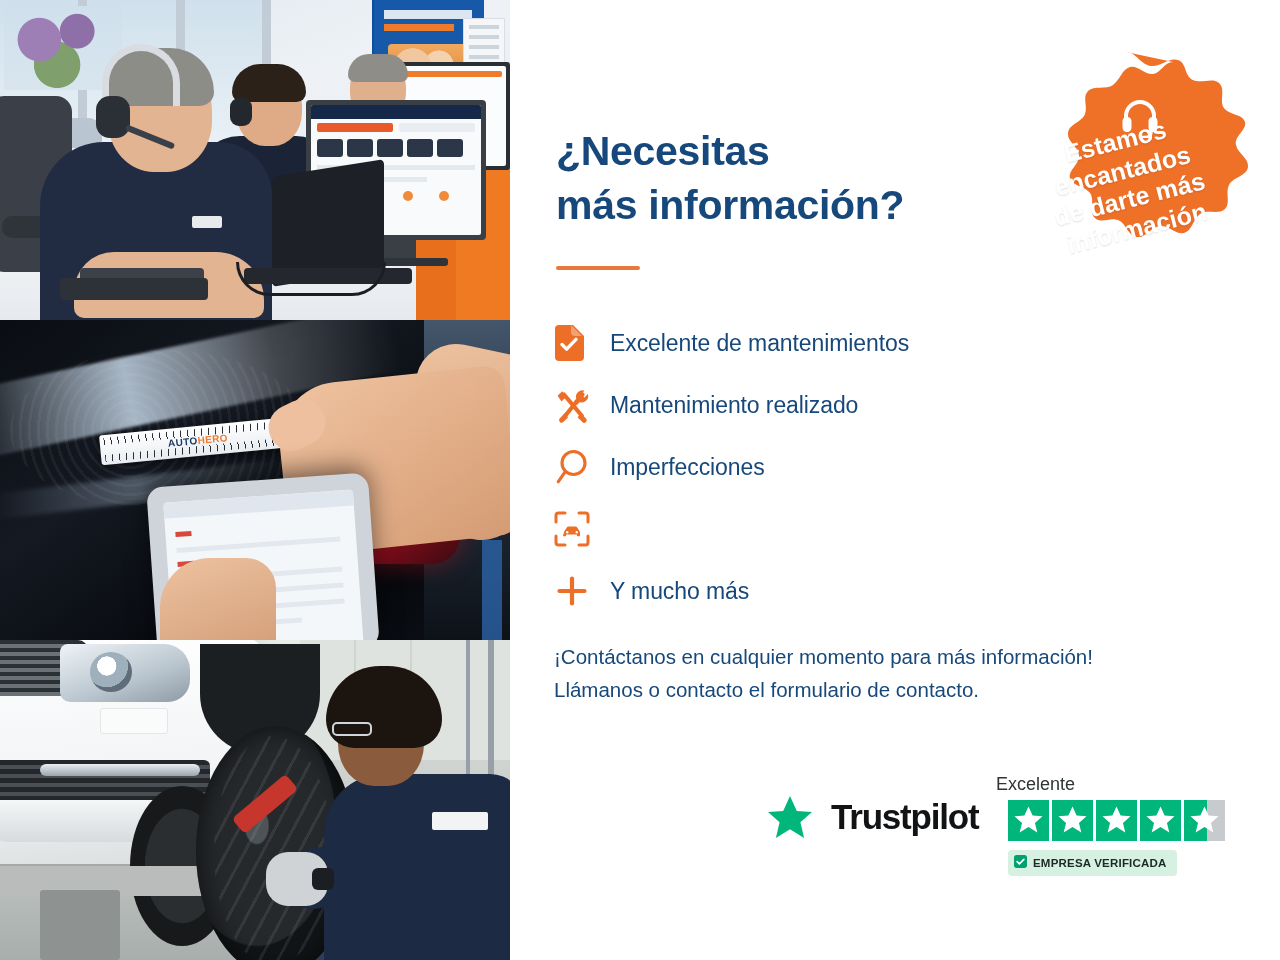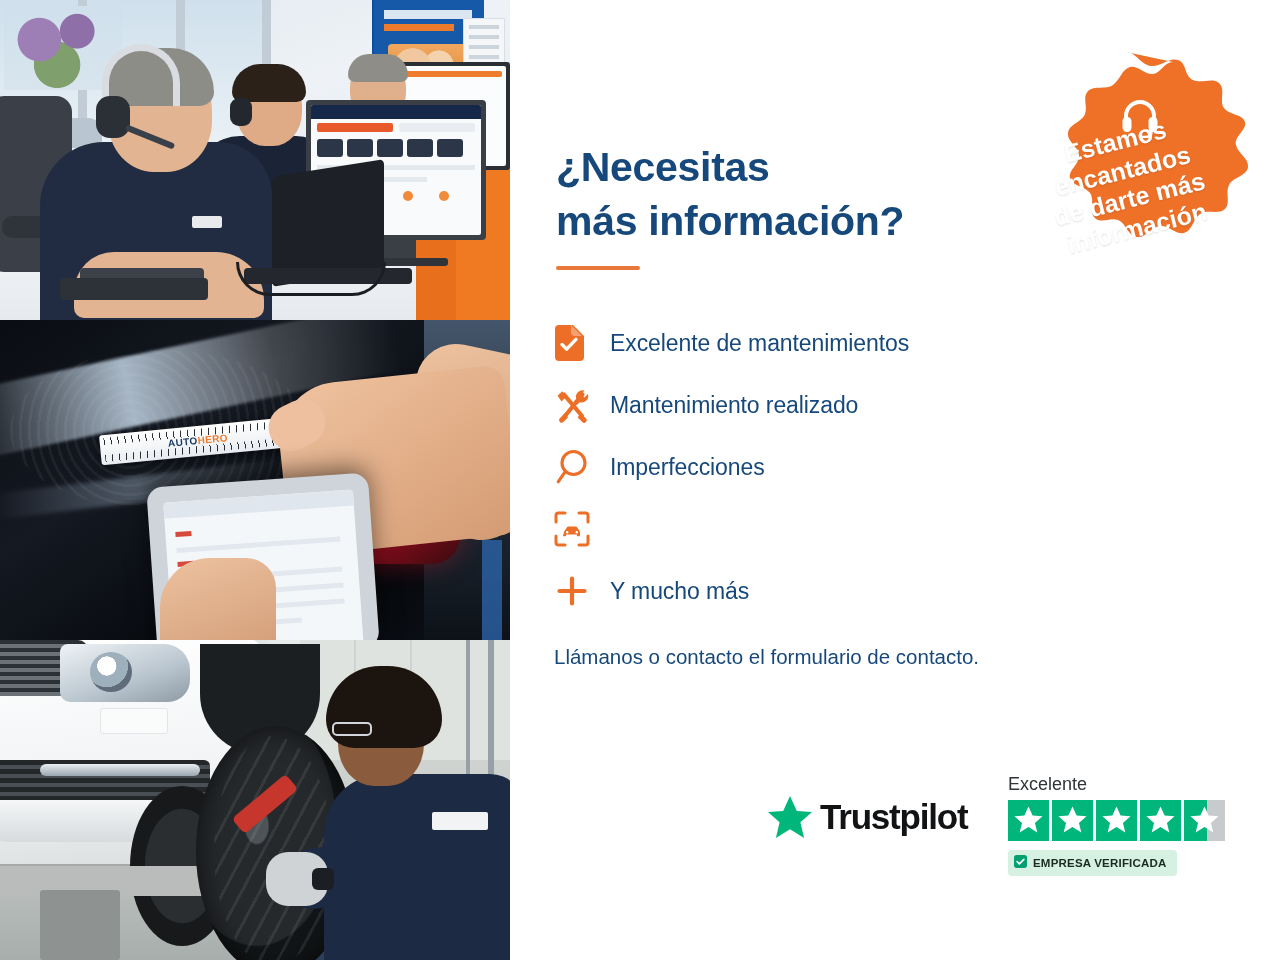--- a/index.html
+++ b/index.html
@@ -166,21 +166,21 @@
   .p3 .poles { position:absolute; right:16px; top:0; width:6px; height:300px; background:#97a0a6; }
   .p3 .poles2 { position:absolute; right:40px; top:0; width:4px; height:300px; background:#97a0a6; }
   .p3 .yellowBox { position:absolute; right:14px; top:180px; width:26px; height:54px; background:#e8c120; border-radius:3px; }
   .p3 .colorChart { position:absolute; left:238px; top:86px; width:34px; height:72px;
      background: linear-gradient(180deg,#e84b3c 0 16%, #f5a623 16% 33%, #f7e04b 33% 50%, #56b96b 50% 66%, #4a90d9 66% 83%, #9b59b6 83% 100%); }
 
   
   .content { position:relative; flex:1; height:960px; background:#fff; }
 
   .heading { position:absolute; left:556px; top:124px; left:46px; top:124px;
-    font-size:41px; line-height:1.32; font-weight:700; color:#16487b; letter-spacing:-0.3px;margin-top:16px; }
+    font-size:41px; line-height:1.32; font-weight:700; color:#16487b; letter-spacing:-0.3px; }
   .rule { position:absolute; left:46px; top:266px; width:84px; height:4px; background:#e9793a; border-radius:2px; }
 
   .features { position:absolute; left:44px; top:312px; width:470px; }
   .feature { display:flex; align-items:center; height:62px; }
   .feature .ficon { width:56px; flex:0 0 56px; display:flex; align-items:center; justify-content:flex-start; }
   .feature .flabel { font-size:23px; color:#16487b; font-weight:400; letter-spacing:-0.1px; }
 
   .contact { position:absolute; left:44px; top:640px; width:680px;
      font-size:20.5px; line-height:1.62; color:#16487b; }
 
@@ -191,24 +191,24 @@
   .badge .btext {
      position:absolute; left:30px; top:78px; width:212px;
      transform: rotate(-14deg);
      text-align:center; color:#ffffff; font-weight:700; font-size:25px; line-height:1.18;
      text-shadow: 0 1px 2px rgba(0,0,0,.12);
   }
   .badge .btext div { white-space:nowrap; }
 
   
   .tp { position:absolute; left:258px; top:770px; width:420px; height:112px; }
-  .tp .logo { position:absolute; left:0; top:26px; display:flex; align-items:center; gap:8px; }
+  .tp .logo { position:absolute; left:0; top:26px; display:flex; align-items:center; gap:19px; }
   .tp .logo .tpstar { width:44px; height:42px; }
   .tp .logo .tpname { font-size:35px; font-weight:700; color:#111315; letter-spacing:-1.2px; }
-  .tp .excelente { position:absolute; left:240px; top:4px; font-size:18px; color:#2f3437; }
+  .tp .excelente { position:absolute; left:228px; top:4px; font-size:18px; color:#2f3437; }
   .tp .stars { position:absolute; left:240px; top:30px; display:flex; gap:3px; }
   .tp .stars .sq { width:41px; height:41px; position:relative; overflow:hidden; background:#00b67a; }
   .tp .stars .sq.partial { background:#c8cbce; }
   .tp .stars .sq.partial .fill { position:absolute; left:0; top:0; height:100%; background:#00b67a; }
   .tp .stars .sq svg { position:absolute; left:0; top:0; }
   .tp .verified { position:absolute; left:240px; top:80px; display:flex; align-items:center; gap:6px;
      background:#d6f0e2; border-radius:4px; padding:4px 10px 4px 6px; }
   .tp .verified .vtxt { font-size:11.5px; font-weight:700; color:#1b2a22; letter-spacing:.2px; }
 </style>
 </head>
@@ -450,20 +450,21 @@
               <path d="M18 5.5V30.5"></path>
               <path d="M5.5 18H30.5"></path>
             </g>
           </svg>
         </span>
         <span class="flabel">Y mucho más</span>
       </div>
     </div>
 
     <div class="contact">
+      <div>¡Contáctanos en cualquier momento para más información!</div>
       <div>Llámanos o contacto el formulario de contacto.</div>
     </div>
 
     <div class="badge">
       <svg class="blob" viewBox="0 0 272 270" aria-hidden="true">
         <path fill="#ef7128" d="M136 4
           c10 0 15 13 25 14 s18-9 27-6 6 16 15 20 19-3 26 3 0 18 5 25 19 6 21 14-11 14-9 23 13 13 12 22-15 10-19 18 2 18-4 24-18 0-25 5-8 17-16 19-15-8-24-7-14 12-23 11-11-14-19-17-17 4-23-2 0-18-5-25-18-7-20-15 10-14 9-23-12-13-11-22 14-11 17-19-3-17 3-23 18-1 25-6 9-16 17-18 15 8 23 7 11-12 20-12 z"></path>
       </svg>
       <span class="headset">
         <svg width="44" height="44" viewBox="0 0 44 44" aria-hidden="true">

